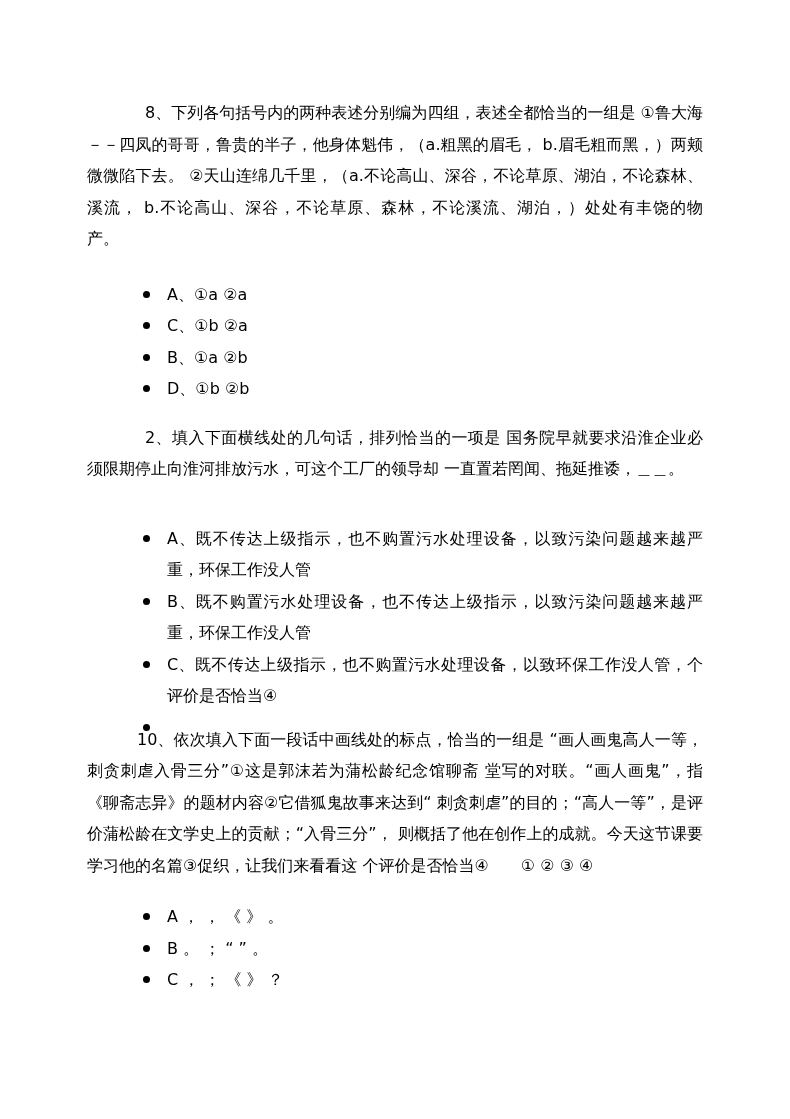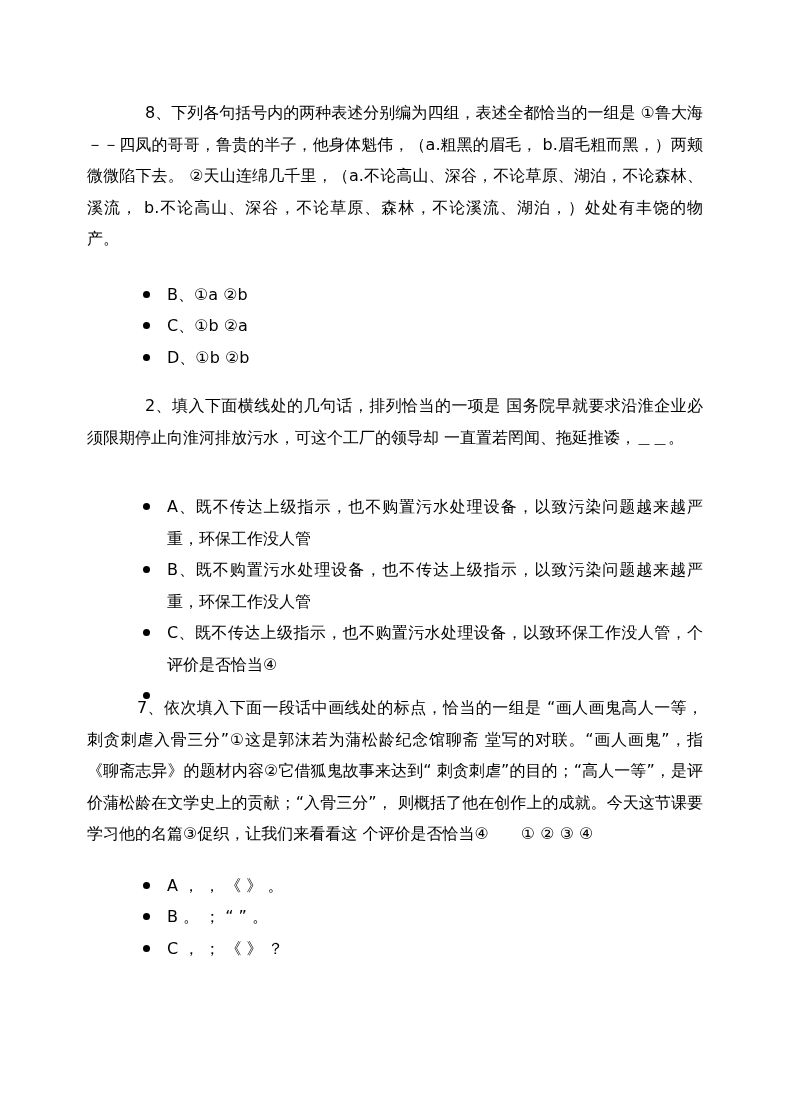--- a/index.html
+++ b/index.html
@@ -54,25 +54,29 @@
 </head>
 <body>
 
 <main class="page">
 
   <section id="q8">
     <p class="stem">8、下列各句括号内的两种表述分别编为四组，表述全都恰当的一组是 ①鲁大海－－四凤的哥哥，鲁贵的半子，他身体魁伟，（a.粗黑的眉毛， b.眉毛粗而黑，）两颊微微陷下去。 ②天山连绵几千里，（a.不论高山、深谷，不论草原、湖泊，不论森林、溪流， b.不论高山、深谷，不论草原、森林，不论溪流、湖泊，）处处有丰饶的物 产。</p>
     <ul class="options" id="q8-options">
       <li>
         <span class="bullet"></span>
-        <span class="opt-text">B、①a ②b</span>
+        <span class="opt-text">A、①a ②a</span>
       </li>
       <li>
         <span class="bullet"></span>
         <span class="opt-text">C、①b ②a</span>
+      </li>
+      <li>
+        <span class="bullet"></span>
+        <span class="opt-text">B、①a ②b</span>
       </li>
       <li>
         <span class="bullet"></span>
         <span class="opt-text">D、①b ②b</span>
       </li>
     </ul>
   </section>
 
   <section id="q9">
     <p class="stem">2、填入下面横线处的几句话，排列恰当的一项是 国务院早就要求沿淮企业必须限期停止向淮河排放污水，可这个工厂的领导却 一直置若罔闻、拖延推诿，＿＿。</p>
@@ -89,21 +93,21 @@
         <span class="bullet"></span>
         <span class="opt-text">C、既不传达上级指示，也不购置污水处理设备，以致环保工作没人管，个评价是否恰当④</span>
       </li>
       <li>
         <span class="bullet"></span>
       </li>
     </ul>
   </section>
 
   <section id="q10">
-    <p class="stem">7、依次填入下面一段话中画线处的标点，恰当的一组是 “画人画鬼高人一等，刺贪刺虐入骨三分”①这是郭沫若为蒲松龄纪念馆聊斋 堂写的对联。“画人画鬼”，指《聊斋志异》的题材内容②它借狐鬼故事来达到“ 刺贪刺虐”的目的；“高人一等”，是评价蒲松龄在文学史上的贡献；“入骨三分”， 则概括了他在创作上的成就。今天这节课要学习他的名篇③促织，让我们来看看这 个评价是否恰当④　　① ② ③ ④</p>
+    <p class="stem">10、依次填入下面一段话中画线处的标点，恰当的一组是 “画人画鬼高人一等，刺贪刺虐入骨三分”①这是郭沫若为蒲松龄纪念馆聊斋 堂写的对联。“画人画鬼”，指《聊斋志异》的题材内容②它借狐鬼故事来达到“ 刺贪刺虐”的目的；“高人一等”，是评价蒲松龄在文学史上的贡献；“入骨三分”， 则概括了他在创作上的成就。今天这节课要学习他的名篇③促织，让我们来看看这 个评价是否恰当④　　① ② ③ ④</p>
     <ul class="options" id="q10-options">
       <li>
         <span class="bullet"></span>
         <span class="opt-text">A ， ， 《 》 。</span>
       </li>
       <li>
         <span class="bullet"></span>
         <span class="opt-text">B 。 ； “ ” 。</span>
       </li>
       <li>

